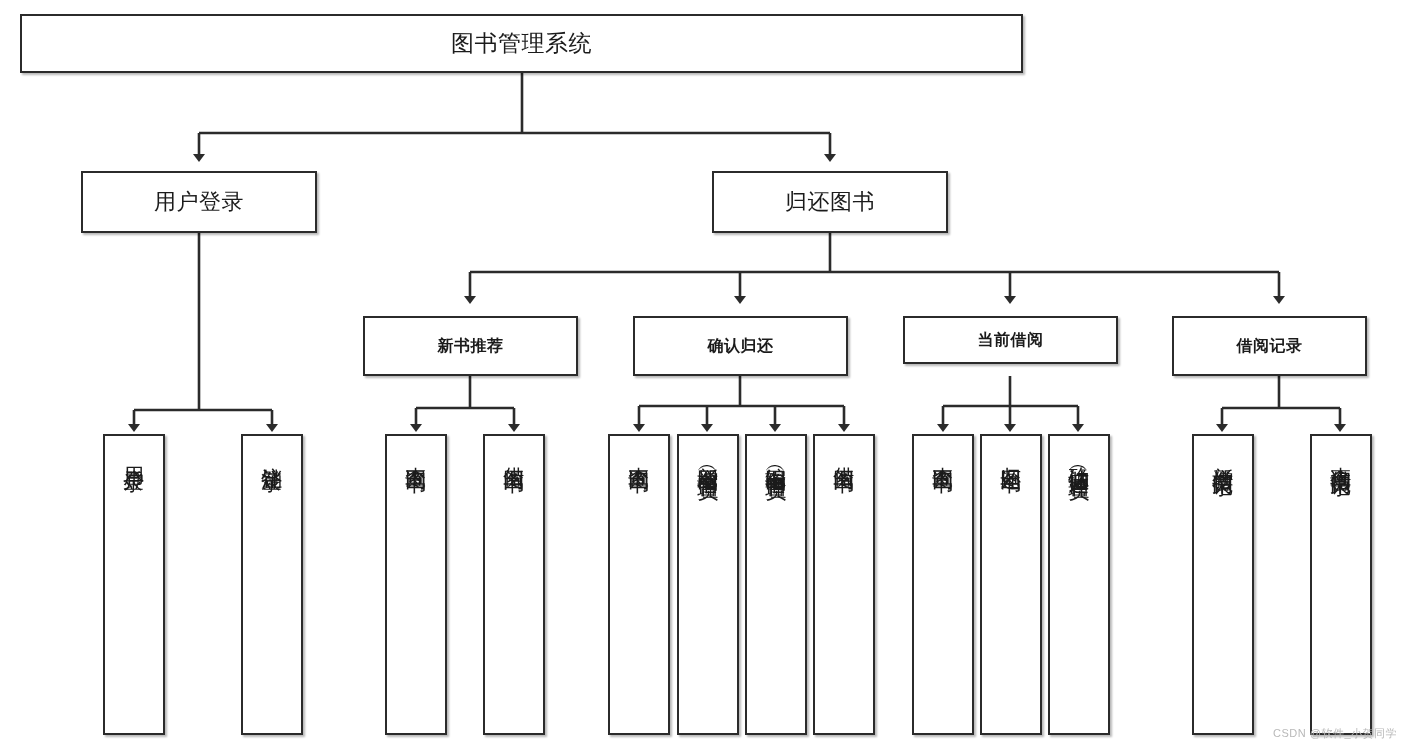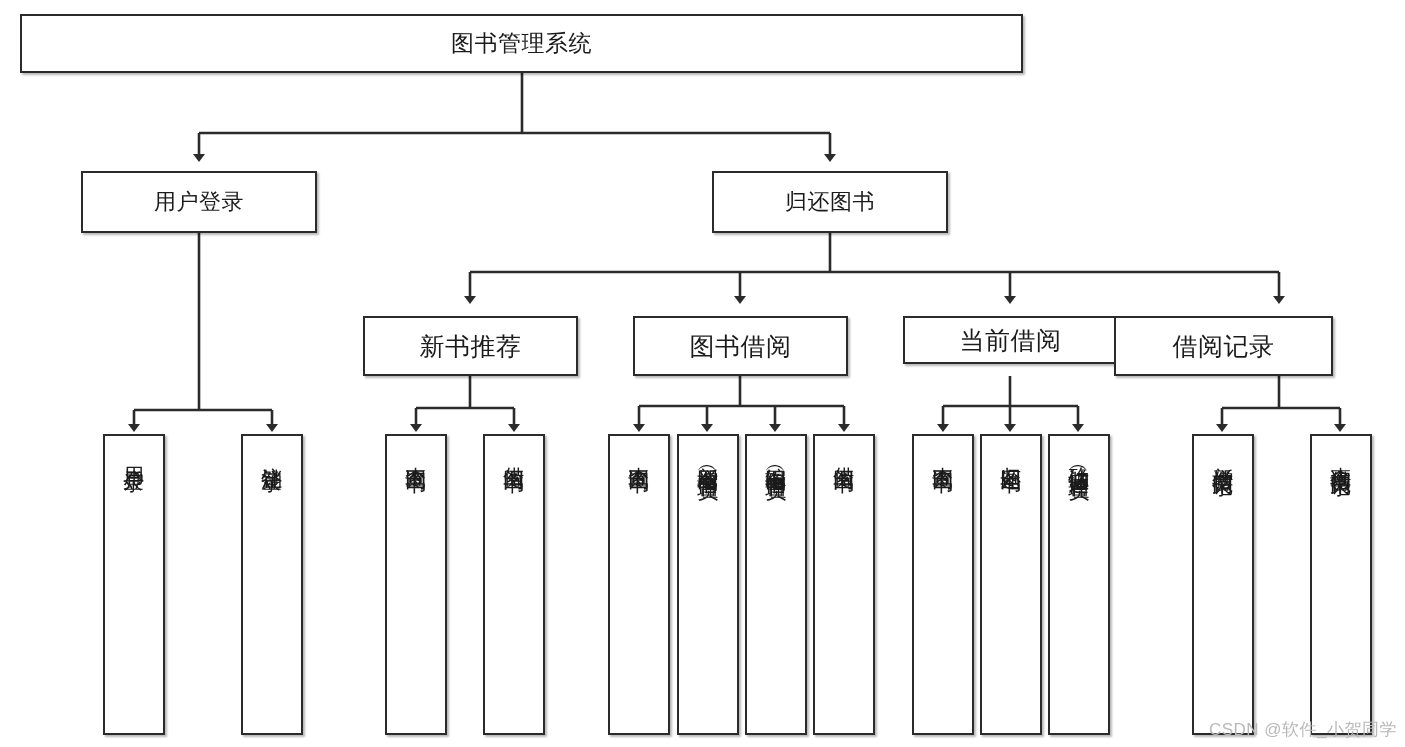--- a/index.html
+++ b/index.html
@@ -38,21 +38,21 @@
     z-index: 2;
   }
   .node .label {
     font-size: 22px;
     line-height: 1.15;
     letter-spacing: 0.5px;
     white-space: nowrap;
   }
   .node.root .label { font-size: 23px; }
   .node.lvl2 .label { font-size: 22px; }
-  .node.lvl3 .label { font-size: 25px; }
+  .node.lvl3 .label { font-size: 16px; font-weight: bold; }
 
   
   .node.leaf {
     align-items: flex-start;
     justify-content: center;
     padding-top: 14px;
   }
   .node.leaf .label {
     writing-mode: vertical-rl;
     text-orientation: upright;
@@ -63,21 +63,21 @@
     max-height: 272px;
   }
   .node.leaf.tall .label {
     max-height: 286px;
   }
 
   .watermark {
     position: absolute;
     right: 8px;
     bottom: 6px;
-    font-size: 17px;
+    font-size: 11px;
     color: #b9b9b9;
     letter-spacing: 0.5px;
     z-index: 3;
     white-space: nowrap;
   }
 </style>
 </head>
 <body>
 
 <div id="canvas">
@@ -140,26 +140,26 @@
     <span class="label">用户登录</span>
   </div>
   <div class="node lvl2" style="left:712px; top:171px; width:236px; height:62px;">
     <span class="label">归还图书</span>
   </div>
 
   <div class="node lvl3" style="left:363px; top:316px; width:215px; height:60px;">
     <span class="label">新书推荐</span>
   </div>
   <div class="node lvl3" style="left:633px; top:316px; width:215px; height:60px;">
-    <span class="label">图书借阅</span>
+    <span class="label">确认归还</span>
   </div>
   <div class="node lvl3" style="left:903px; top:316px; width:215px; height:48px;">
     <span class="label">当前借阅</span>
   </div>
-  <div class="node lvl3" style="left:1114px; top:316px; width:219px; height:60px;">
+  <div class="node lvl3" style="left:1172px; top:316px; width:195px; height:60px;">
     <span class="label">借阅记录</span>
   </div>
 
   <div class="node leaf" style="left:103px; top:434px; width:62px; height:301px;">
     <span class="label">用户登录</span>
   </div>
   <div class="node leaf" style="left:241px; top:434px; width:62px; height:301px;">
     <span class="label">注销登录</span>
   </div>
 

